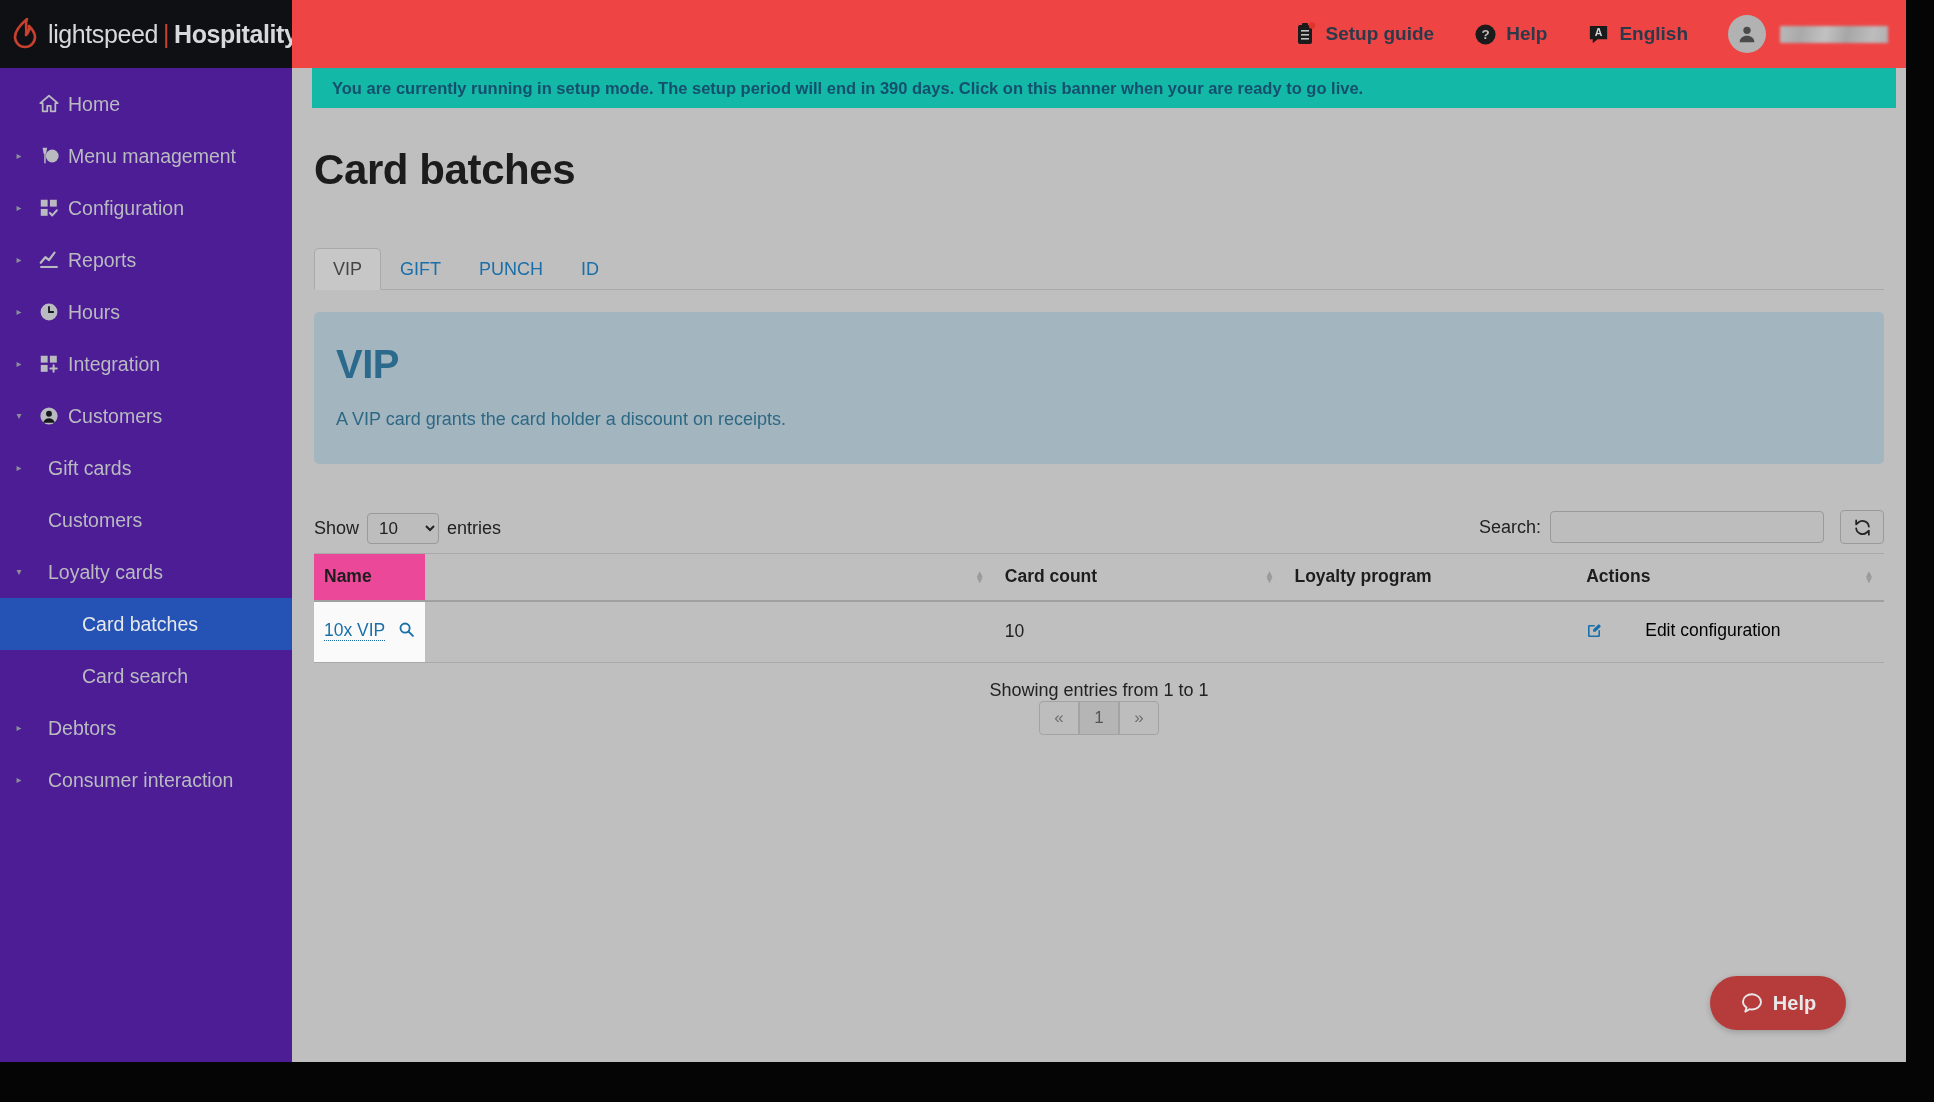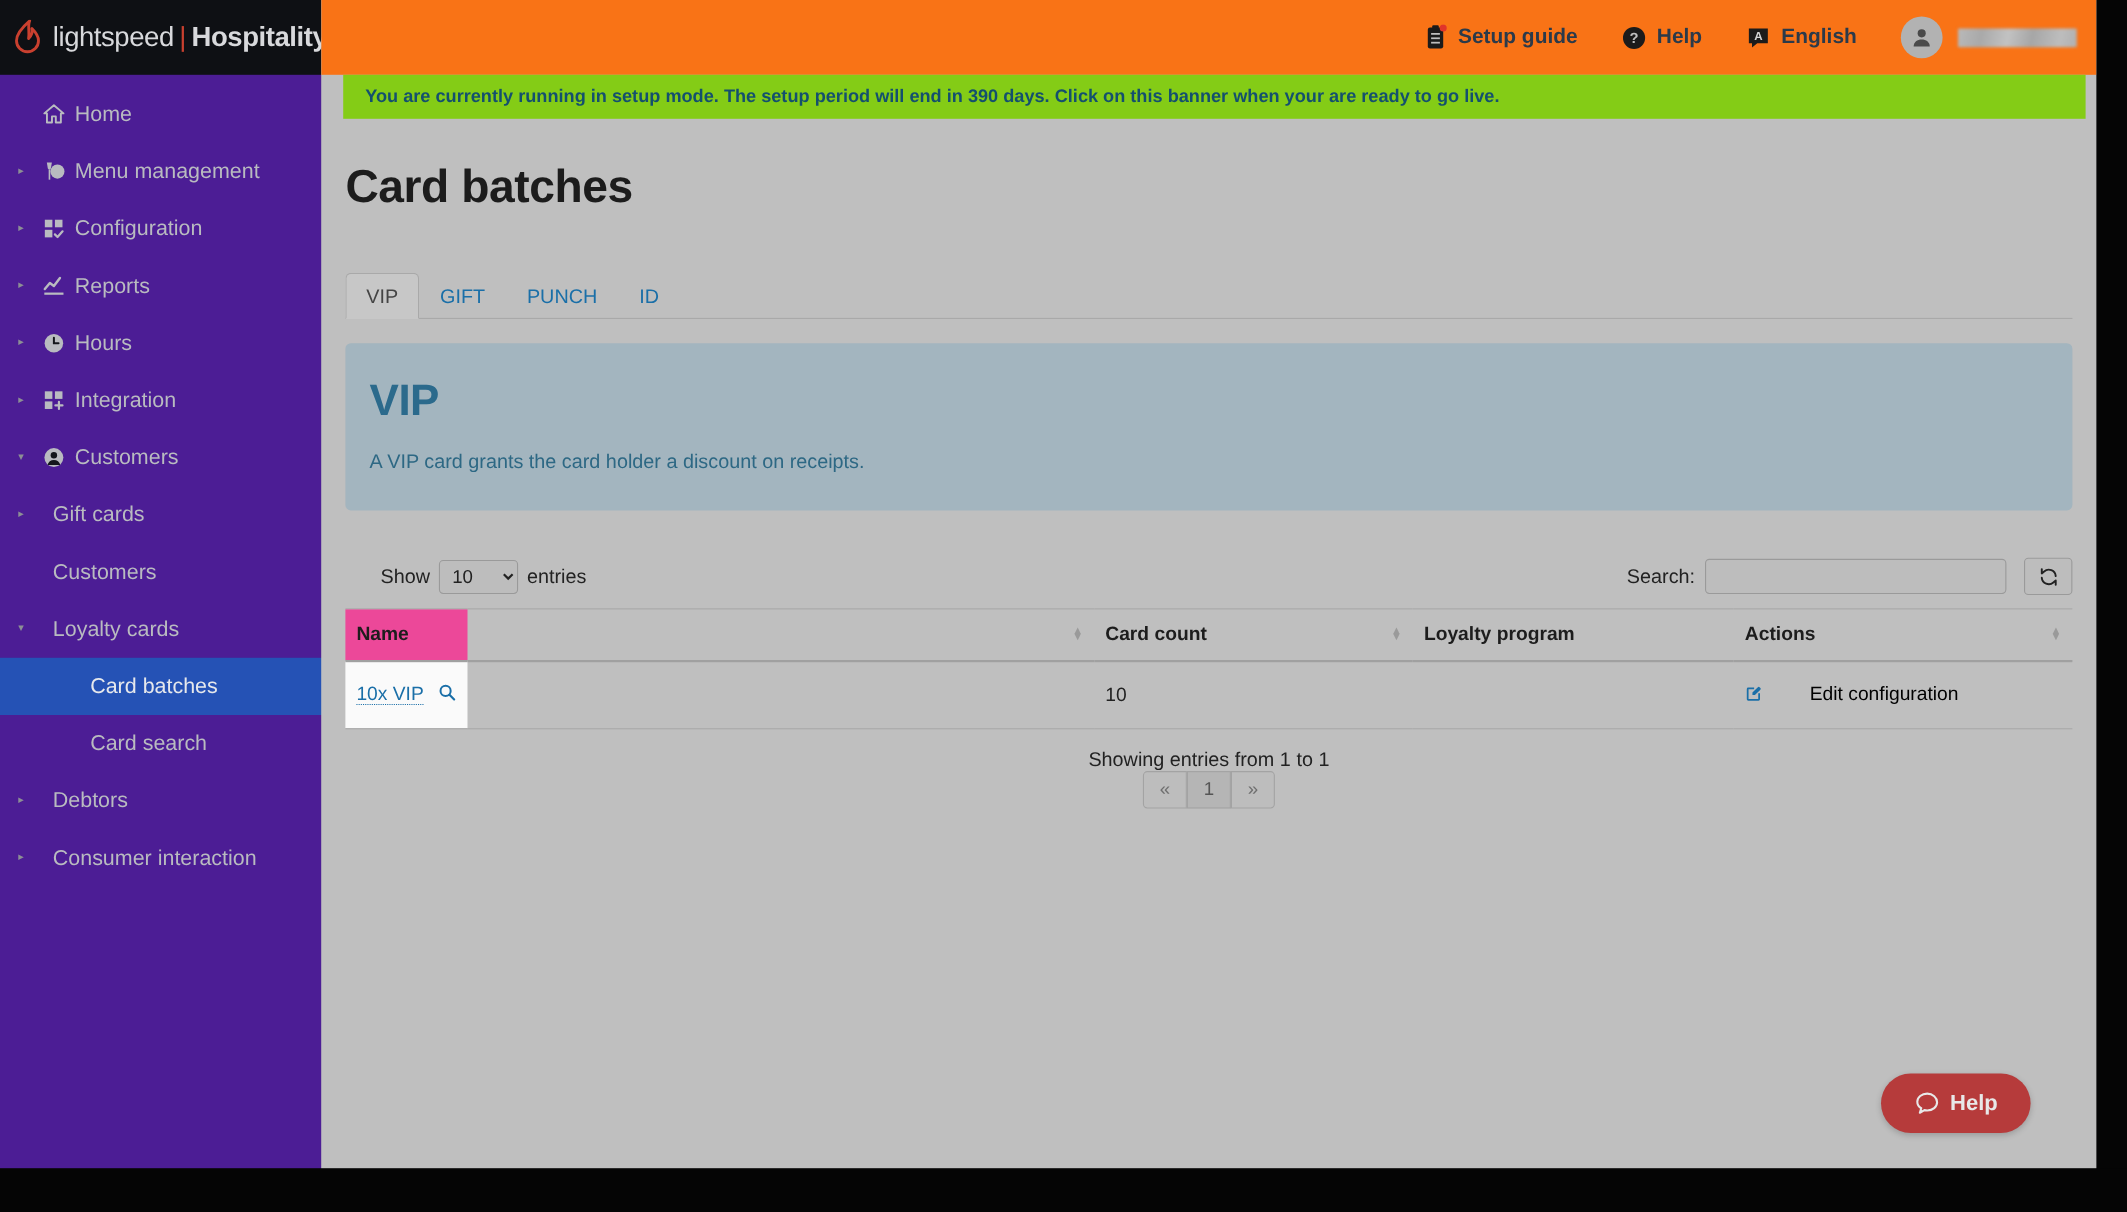--- a/index.html
+++ b/index.html
@@ -72,21 +72,21 @@
   .main {
     position: absolute; top: 0; left: 292px;
     width: 1614px; height: 1070px;
     background: #bfbfbf;
     overflow: hidden;
   }
   .topbar {
     height: 68px;
     display: flex; align-items: center; justify-content: flex-end;
     padding-right: 18px;
-    background: #f97316;
+    background: #ef4444;
   }
   .topbar-item {
     display: flex; align-items: center;
     color: #2b3a4a; font-size: 19px; font-weight: 600;
     margin-left: 40px; cursor: pointer; white-space: nowrap;
   }
   .topbar-item .ti-icon { margin-right: 9px; display: flex; align-items: center; }
   .avatar-wrap { display: flex; align-items: center; margin-left: 40px; }
   .avatar {
     width: 38px; height: 38px; border-radius: 50%;
@@ -97,21 +97,21 @@
     width: 108px; height: 17px; margin-left: 14px;
     background: linear-gradient(100deg,#b9b9b9,#a9a9a9 20%,#c2c2c2 42%,#a6a6a6 62%,#bdbdbd 85%,#b0b0b0);
     filter: blur(1.4px);
     border-radius: 1px;
   }
 
   
   .setup-banner {
     margin: 0 10px 0 20px;
     height: 40px;
-    background: #84cc16;
+    background: #14b8a6;
     display: flex; align-items: center;
     padding-left: 20px;
     cursor: pointer;
   }
   .setup-banner span {
     color: #14506e; font-size: 16.5px; font-weight: 700;
   }
 
   .content { padding: 0 22px 0 22px; }
   .page-title {
@@ -148,22 +148,22 @@
     padding: 30px 22px 34px 22px;
   }
   .jumbo h2 {
     font-size: 40px; font-weight: 700; color: #2b6a8c;
     letter-spacing: -0.5px; margin-bottom: 22px;
   }
   .jumbo p { font-size: 18px; color: #2d6884; }
 
   
   .dt-controls {
-    display: flex; align-items: center; justify-content: space-between;
-    margin-top: 40px; height: 40px; margin-left: 32px;
+    display: flex; align-items: flex-end; justify-content: space-between;
+    margin-top: 40px; height: 40px;
   }
   .dt-length { display: flex; align-items: center; font-size: 18px; color: #222; }
   .dt-length select {
     margin: 0 8px; height: 31px; width: 72px;
     font-size: 17px; font-family: "Liberation Sans", sans-serif;
     border: 1px solid #9a9a9a; border-radius: 4px;
     background: #bdbdbd; color: #222;
     padding-left: 7px;
   }
   .dt-right { display: flex; align-items: center; }

